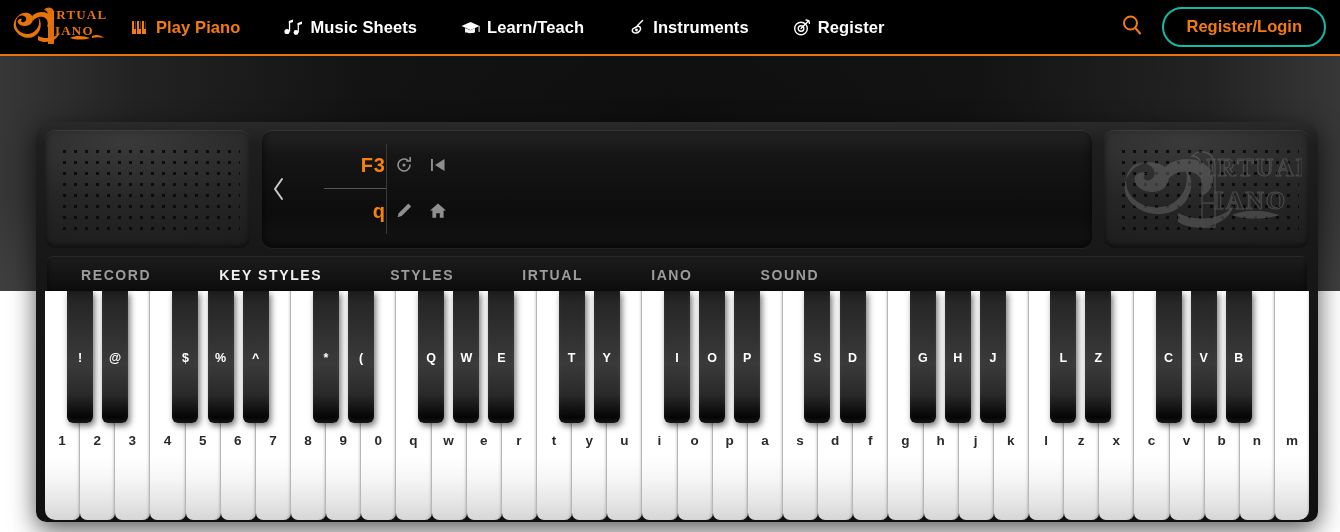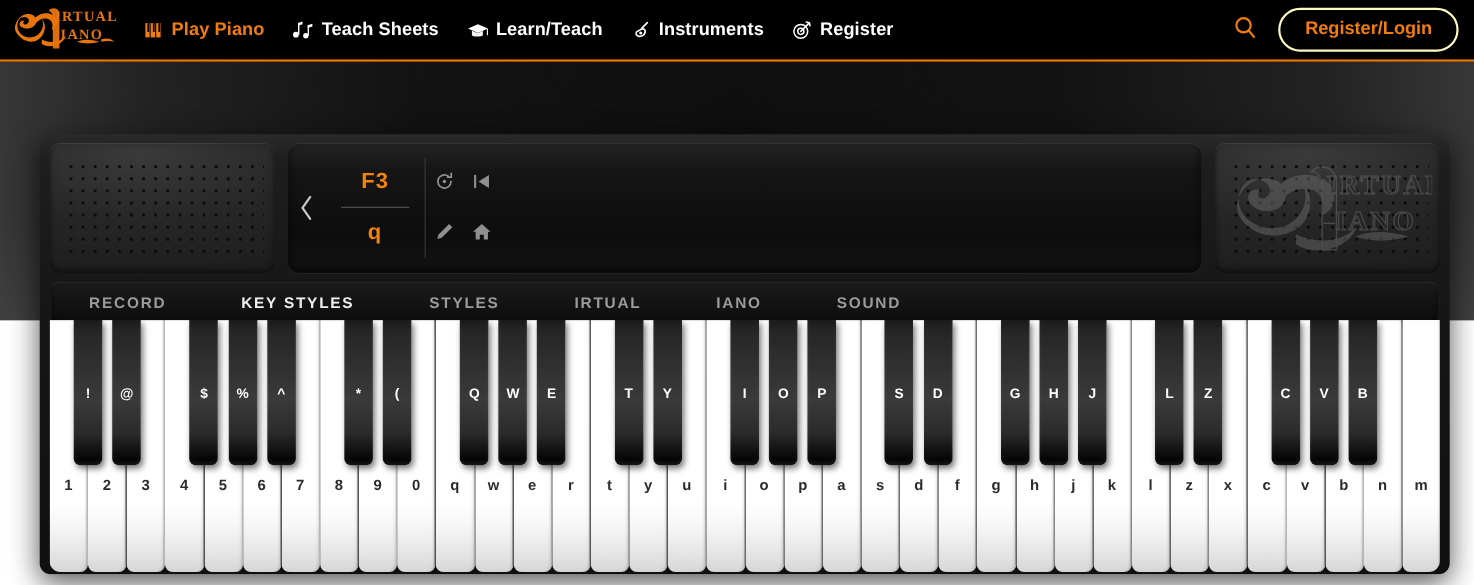--- a/index.html
+++ b/index.html
@@ -28,32 +28,32 @@
     pointer-events:none;
   }
 
   
   #navbar {
     position:absolute; left:0; top:0; width:1340px; height:56px;
     background:#000; border-bottom:2px solid #e8740c;
     display:flex; align-items:center;
   }
   #brand-logo{ margin-left:8px; width:100px; height:50px; position:relative; flex:0 0 auto;}
-  .nav-items{ display:flex; align-items:center; gap:26px; margin-left:24px; }
+  .nav-items{ display:flex; align-items:center; gap:44px; margin-left:24px; }
   .nav-item{
     display:flex; align-items:center; gap:7px;
     color:#fff; font-size:16.5px; font-weight:bold; letter-spacing:.1px;
     cursor:pointer; white-space:nowrap;
   }
   .nav-item.active{ color:#f37c0e; }
   .nav-icon{ display:inline-flex; align-items:center; }
   .nav-right{ margin-left:auto; display:flex; align-items:center; gap:18px; margin-right:14px;}
   #search-icon{ cursor:pointer; }
   #register-login{
-    border:2px solid #fef9c3; color:#f37c0e; border-radius:22px;
+    border:2px solid #14b8a6; color:#f37c0e; border-radius:22px;
     padding:8px 22px 9px; font-size:16.5px; font-weight:bold; cursor:pointer;
     background:transparent; font-family:"Liberation Sans", sans-serif;
   }
 
   
   #piano-body{
     position:absolute; left:36px; top:122px; width:1282px; height:400px;
     background:linear-gradient(180deg,#2a2a2a 0%,#1e1e1e 6%,#161616 40%,#101010 100%);
     border-radius:14px 14px 10px 10px;
     box-shadow:0 8px 26px rgba(0,0,0,.65);
@@ -87,21 +87,21 @@
     background:linear-gradient(180deg,#232323 0%,#151515 22%,#0d0d0d 70%,#131313 100%);
     box-shadow:inset 0 1px 0 rgba(255,255,255,.10), inset 0 -3px 8px rgba(0,0,0,.7),
                0 1px 0 rgba(255,255,255,.05);
     display:flex; align-items:stretch; overflow:hidden;
   }
   #prev-arrow{
     width:34px; display:flex; align-items:center; justify-content:center;
     color:#c9c9c9; cursor:pointer; flex:0 0 auto;
   }
   #note-box{
-    width:90px; display:flex; flex-direction:column; align-items:center; justify-content:center;
+    width:90px; display:flex; flex-direction:column; align-items:flex-end; justify-content:center;
     flex:0 0 auto; padding-bottom:2px;
   }
   #note-top{ color:#f5820d; font-size:20px; font-weight:bold; letter-spacing:1px; line-height:1; }
   #note-divider{ width:62px; height:1px; background:#555; margin:13px 0 12px; }
   #note-bottom{ color:#f5820d; font-size:20px; font-weight:bold; letter-spacing:1px; line-height:1; }
   #note-sep{ width:1px; background:#3a3a3a; margin:14px 0; flex:0 0 auto; }
   #sequence-area{ flex:1; padding:20px 0 0 32px; position:relative; overflow:hidden; }
   #sequence-text{
     color:#9a9a9a; font-size:15px; font-family:"DejaVu Sans Mono", monospace;
     letter-spacing:2.2px; white-space:nowrap;
@@ -212,21 +212,21 @@
       <span class="nav-icon">
         <svg width="19" height="17" viewBox="0 0 19 17" fill="#fff">
           <circle cx="3" cy="12.5" r="2.6"></circle>
           <rect x="4.9" y="2" width="1.3" height="10.5"></rect>
           <path d="M4.9 2 L9 0.6 L9 3 L4.9 4.4 Z"></path>
           <circle cx="12" cy="13.5" r="2.4"></circle>
           <rect x="13.7" y="4" width="1.2" height="9.5"></rect>
           <path d="M13.7 4 L18 2.5 L18 5 L13.7 6.4 Z"></path>
         </svg>
       </span>
-      <span>Teach Sheets</span>
+      <span>Music Sheets</span>
     </div>
 
     <div class="nav-item">
       <span class="nav-icon">
         <svg width="19" height="17" viewBox="0 0 19 17" fill="#fff">
           <path d="M9.5 3 L18.5 7 L9.5 11 L0.5 7 Z"></path>
           <path d="M4 9 L4 13 C4 14.6 14 14.6 14 13 L14 9 L9.5 11.2 Z" opacity="0.95"></path>
           <rect x="17.6" y="7" width="1" height="6" rx=".5"></rect>
         </svg>
       </span>

